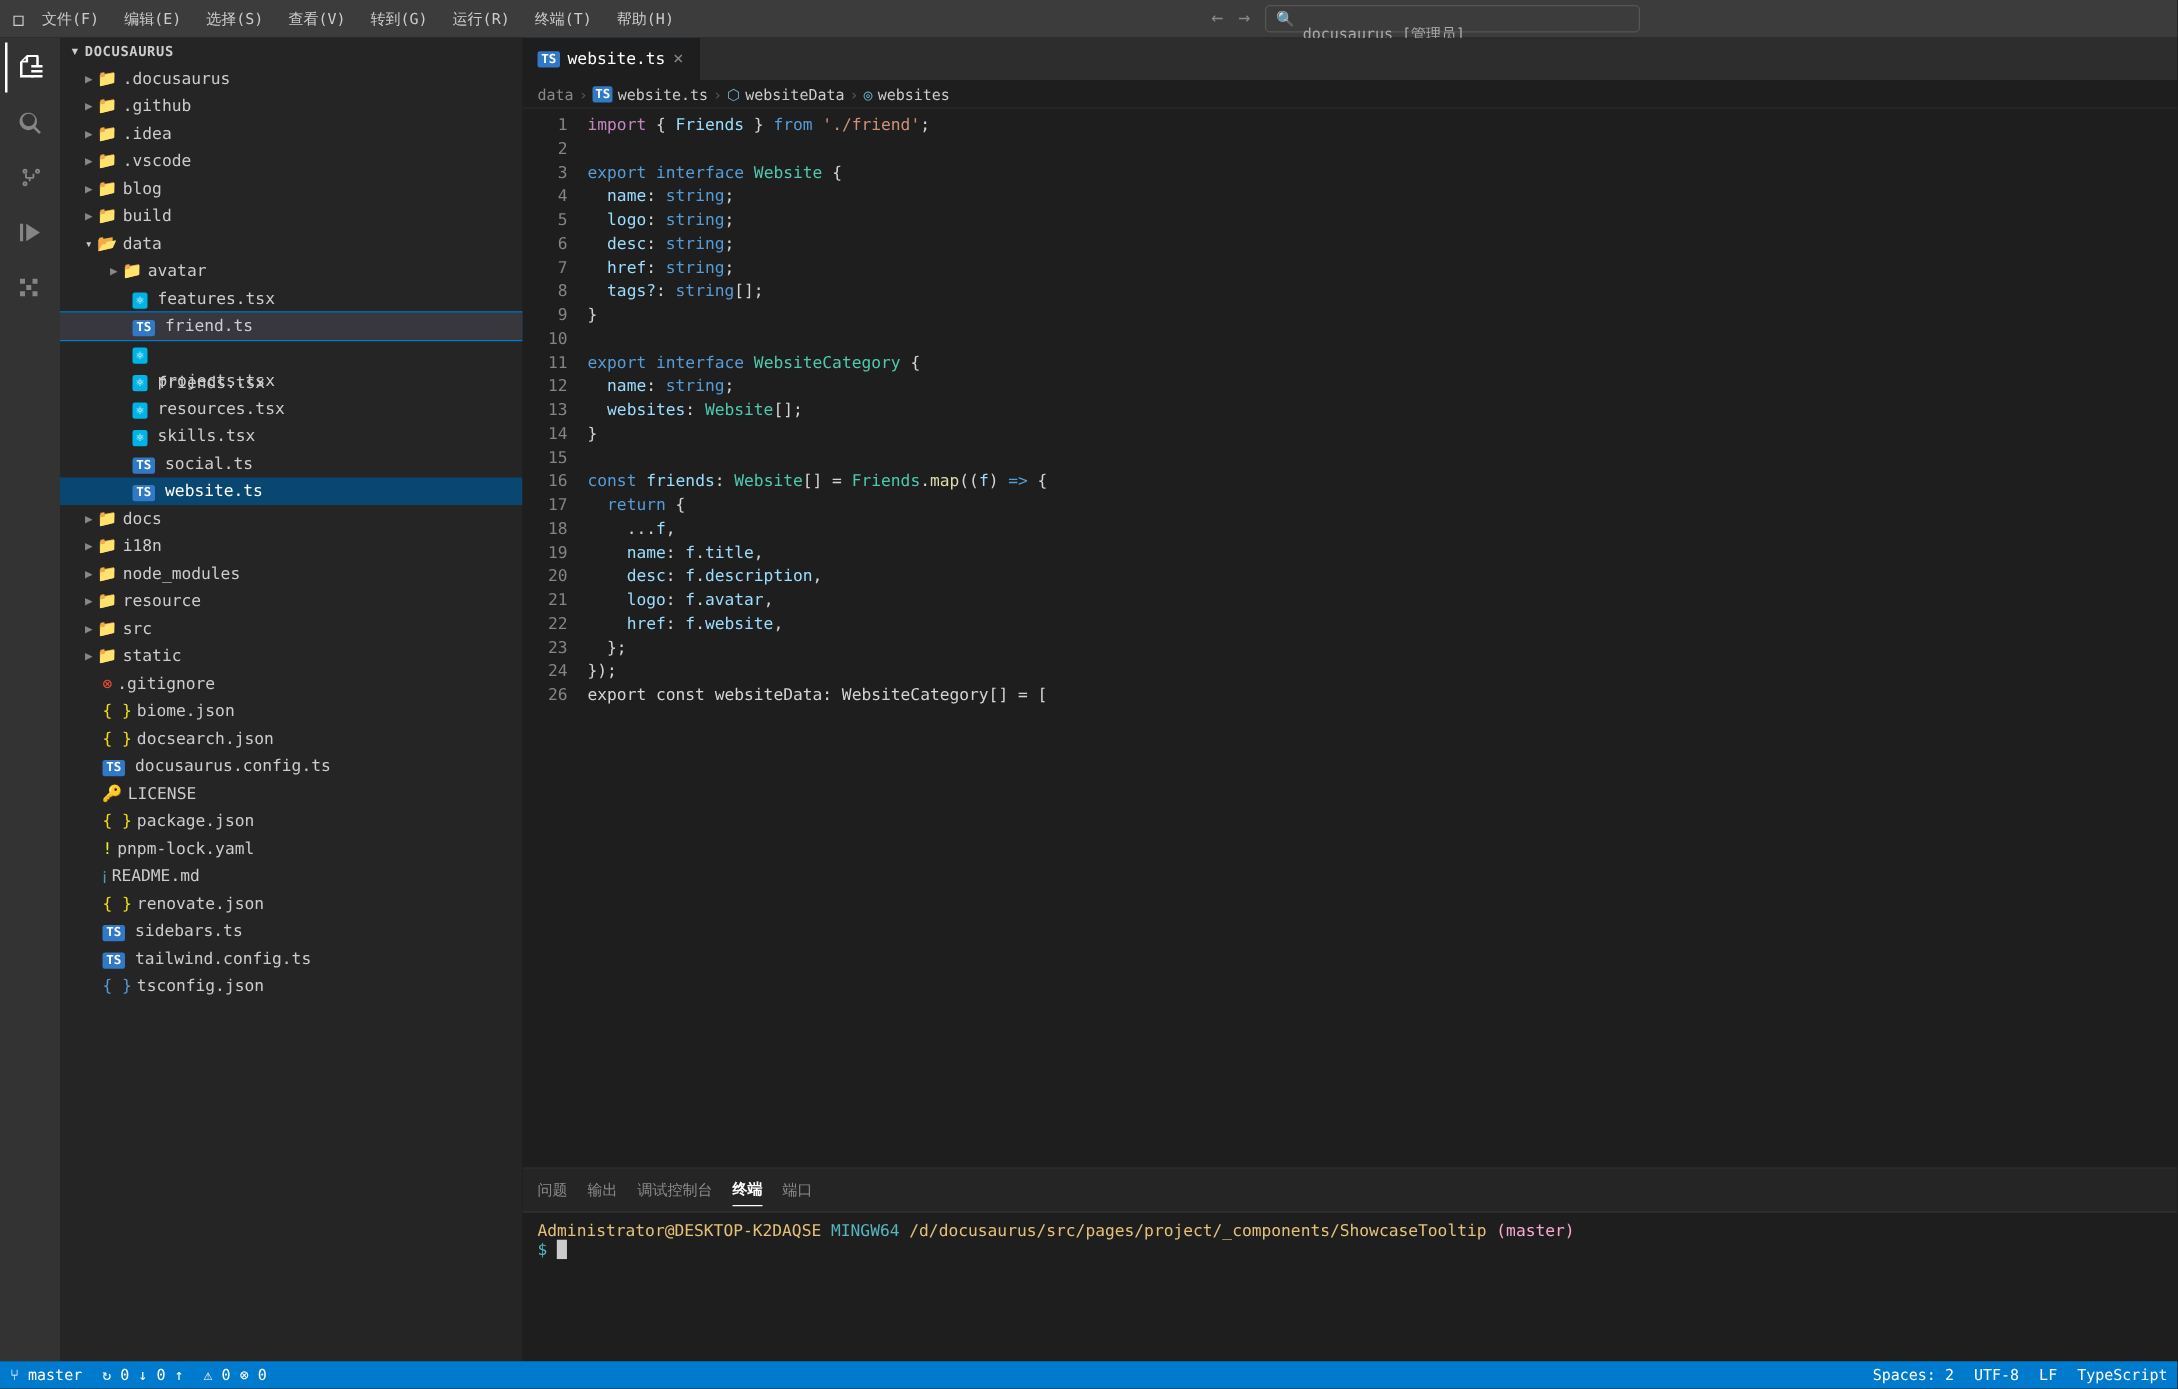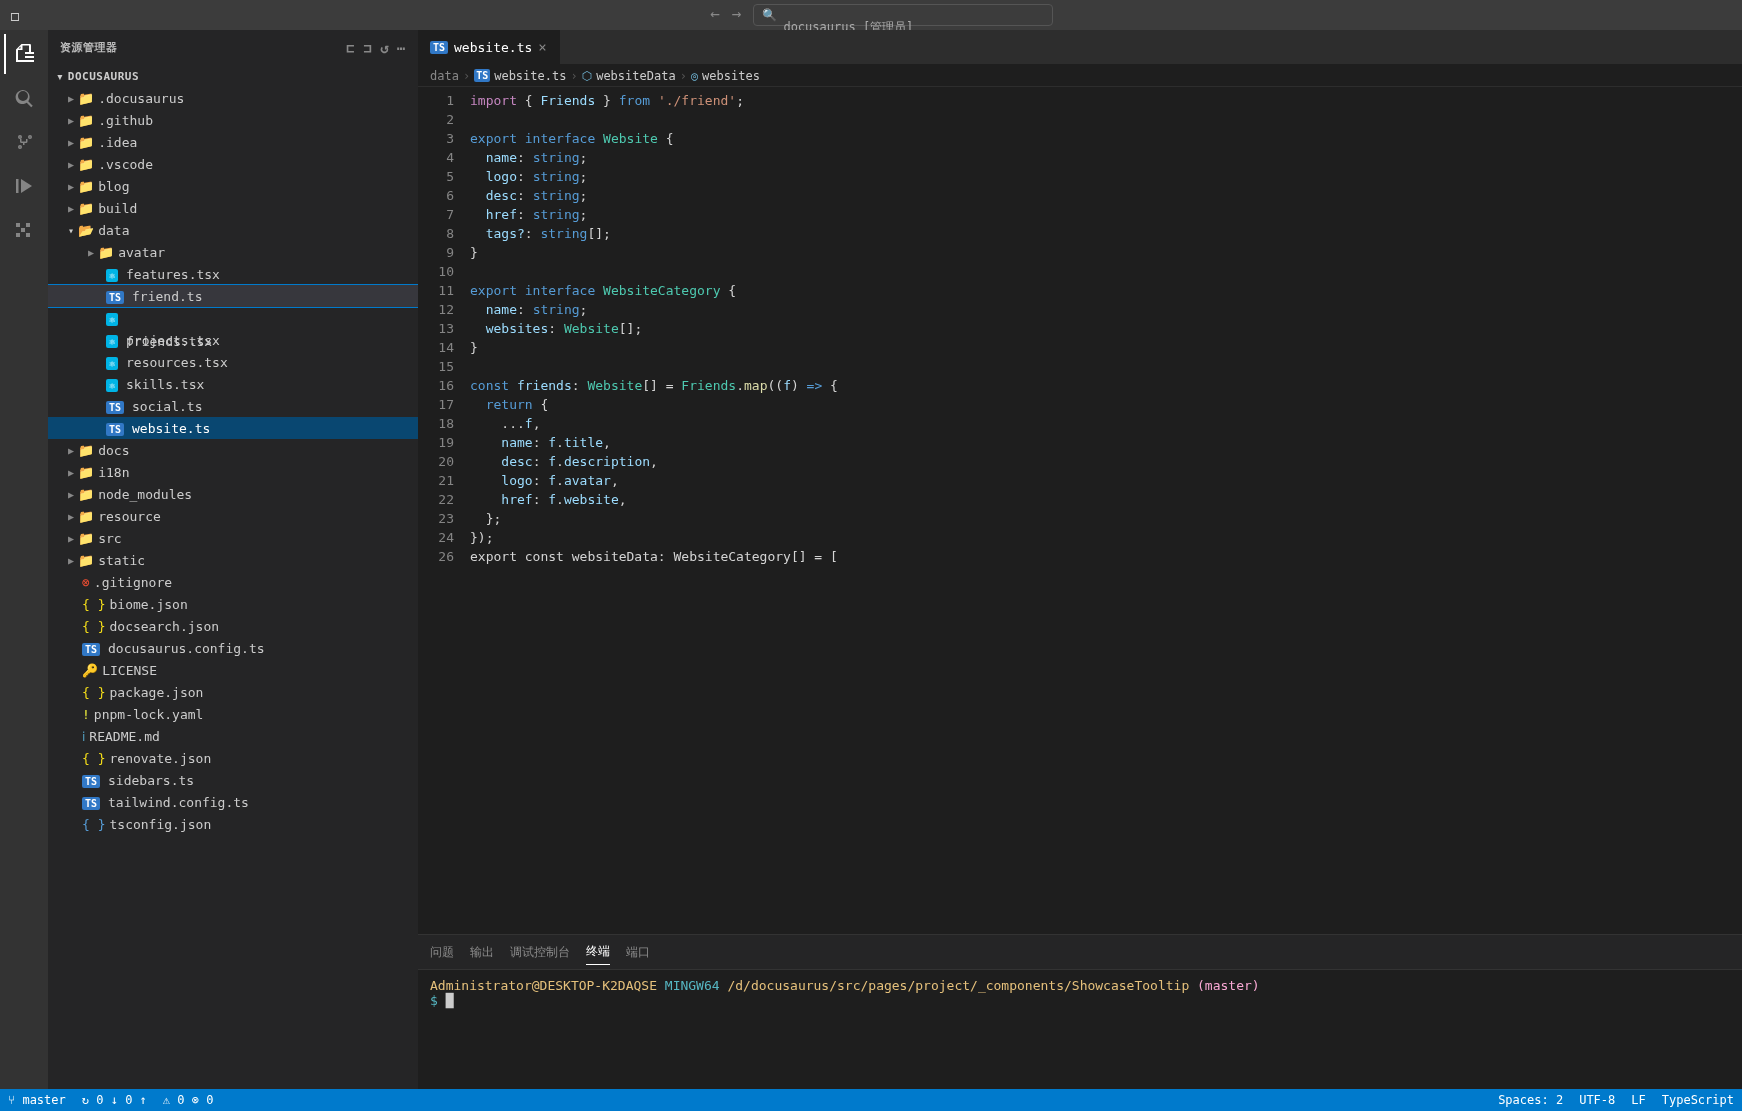--- a/index.html
+++ b/index.html
@@ -265,20 +265,21 @@
     }
     .terminal-tab {
       font-size: 12px;
       color: #8b8b8b;
       cursor: pointer;
       padding: 4px 0;
     }
     .terminal-tab.active {
       color: #ffffff;
       border-bottom: 1px solid #ffffff;
+      font-weight: bold;
     }
     .terminal-content {
       flex: 1;
       padding: 8px 12px;
       font-family: 'Consolas', monospace;
       font-size: 13px;
       overflow: auto;
     }
     .terminal-content::-webkit-scrollbar { width: 6px; }
     .terminal-content::-webkit-scrollbar-thumb { background: #424242; }
@@ -300,20 +301,30 @@
       flex-shrink: 0;
       gap: 16px;
     }
     .status-item { display: flex; align-items: center; gap: 4px; }
   </style>
 </head>
 <body>
 
 <div class="titlebar">
   <span style="margin-right:8px; font-size:16px;">◻</span>
+  <div class="titlebar-menus">
+    <span>文件(F)</span>
+    <span>编辑(E)</span>
+    <span>选择(S)</span>
+    <span>查看(V)</span>
+    <span>转到(G)</span>
+    <span>运行(R)</span>
+    <span>终端(T)</span>
+    <span>帮助(H)</span>
+  </div>
   <div class="titlebar-center">
     <div class="titlebar-nav">
       <span class="nav-btn">←</span>
       <span class="nav-btn">→</span>
     </div>
     <div class="search-bar">
       <span style="margin-right:6px; color:#888;">🔍</span>
       <span style="color:#aaa;margin-top:24px;">docusaurus [管理员]</span>
     </div>
   </div>
@@ -348,29 +359,20 @@
       </svg>
     </div>
     <div class="activity-icon">
       <svg width="24" height="24" viewBox="0 0 24 24" fill="currentColor">
         <path d="M13 9V5h4v4h-4zm0 10v-4h4v4h-4zM3 9V5h4v4H3zm0 10v-4h4v4H3zm5-5v-4h4v4H8z"></path>
       </svg>
     </div>
   </div>
 
   <div class="sidebar">
-    <div class="sidebar-header">
-      <span>资源管理器</span>
-      <div class="sidebar-header-icons">
-        <span>⊏</span>
-        <span>⊐</span>
-        <span>↺</span>
-        <span>⋯</span>
-      </div>
-    </div>
     <div class="sidebar-content">
 
       <div class="tree-item" style="padding-left:8px;">
         <span class="chevron" style="margin-right:4px; color:#ccc;">▾</span>
         <span style="font-size:11px; font-weight:bold; color:#cccccc; letter-spacing:0.5px;">DOCUSAURUS</span>
       </div>
 
       <div class="tree-item" style="padding-left:20px;">
         <span style="margin-right:4px; color:#888; font-size:10px;">▶</span>
         <span class="item-icon" style="color:#dcb67a;">📁</span>

